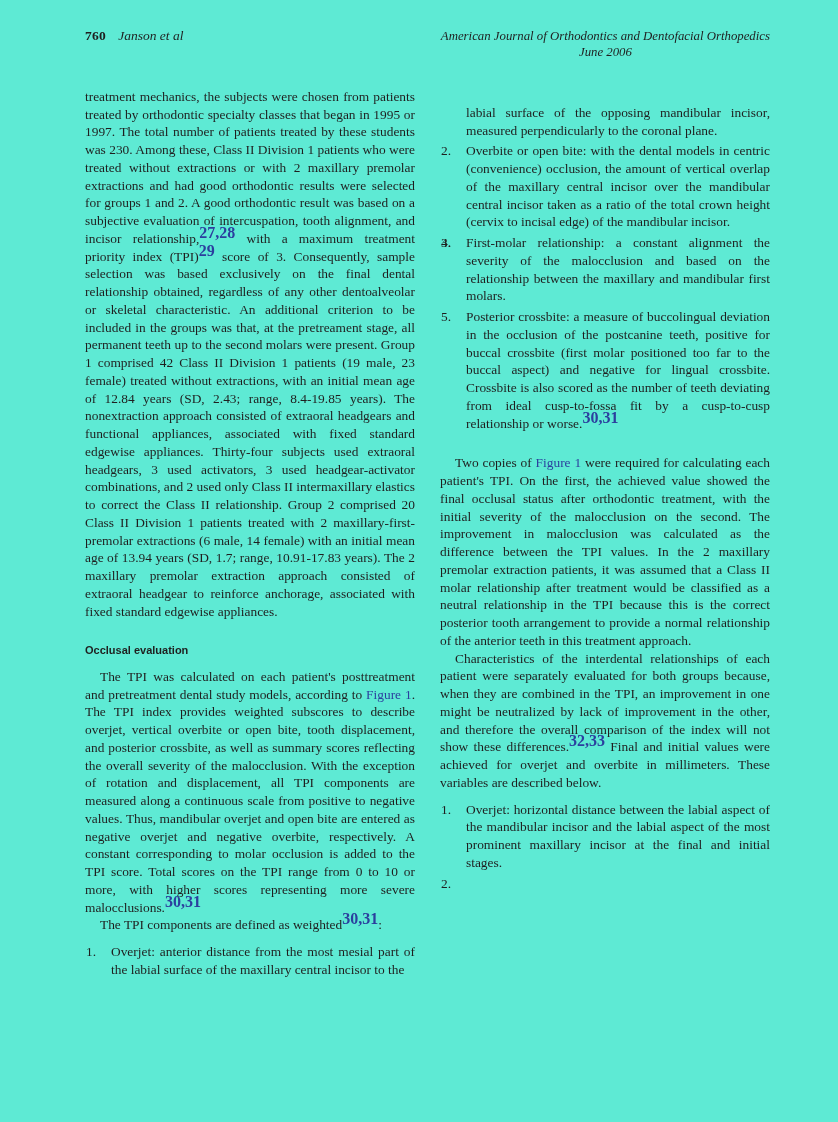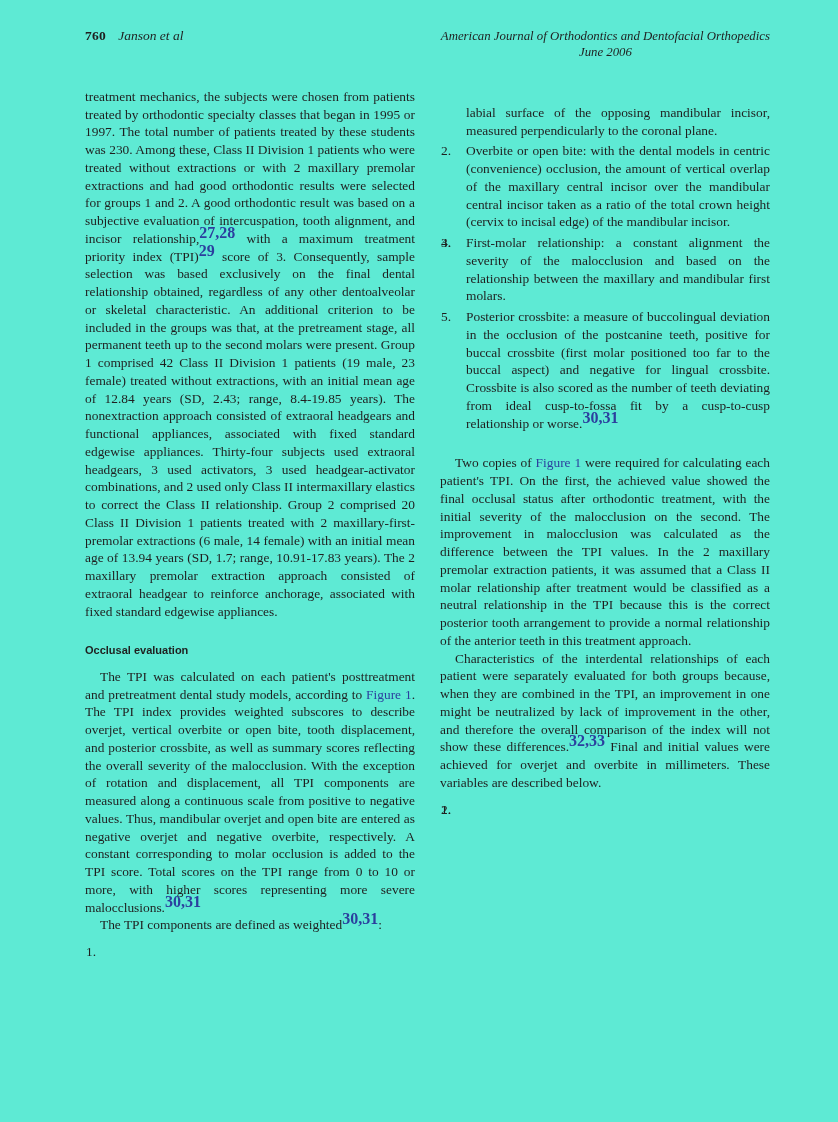--- a/index.html
+++ b/index.html
@@ -81,39 +81,39 @@
     <section class="col">
       <p class="para"><span>treatment mechanics, the subjects were chosen from patients treated by orthodontic specialty classes that began in 1995 or 1997. The total number of patients treated by these students was 230. Among these, Class II Division 1 patients who were treated without extractions or with 2 maxillary premolar extractions and had good orthodontic results were selected for groups 1 and 2. A good orthodontic result was based on a subjective evaluation of intercuspation, tooth alignment, and incisor relationship,</span><sup class="cite">27,28</sup><span> with a maximum treatment priority index (TPI)</span><sup class="cite">29</sup><span> score of 3. Consequently, sample selection was based exclusively on the final dental relationship obtained, regardless of any other dentoalveolar or skeletal characteristic. An additional criterion to be included in the groups was that, at the pretreament stage, all permanent teeth up to the second molars were present. Group 1 comprised 42 Class II Division 1 patients (19 male, 23 female) treated without extractions, with an initial mean age of 12.84 years (SD, 2.43; range, 8.4-19.85 years). The nonextraction approach consisted of extraoral headgears and functional appliances, associated with fixed standard edgewise appliances. Thirty-four subjects used extraoral headgears, 3 used activators, 3 used headgear-activator combinations, and 2 used only Class II intermaxillary elastics to correct the Class II relationship. Group 2 comprised 20 Class II Division 1 patients treated with 2 maxillary-first-premolar extractions (6 male, 14 female) with an initial mean age of 13.94 years (SD, 1.7; range, 10.91-17.83 years). The 2 maxillary premolar extraction approach consisted of extraoral headgear to reinforce anchorage, associated with fixed standard edgewise appliances.</span></p>
 
       <h3 class="subhead">Occlusal evaluation</h3>
 
       <p class="para indent"><span>The TPI was calculated on each patient's posttreatment and pretreatment dental study models, according to </span><span class="figlink">Figure 1</span><span>. The TPI index provides weighted subscores to describe overjet, vertical overbite or open bite, tooth displacement, and posterior crossbite, as well as summary scores reflecting the overall severity of the malocclusion. With the exception of rotation and displacement, all TPI components are measured along a continuous scale from positive to negative values. Thus, mandibular overjet and open bite are entered as negative overjet and negative overbite, respectively. A constant corresponding to molar occlusion is added to the TPI score. Total scores on the TPI range from 0 to 10 or more, with higher scores representing more severe malocclusions.</span><sup class="cite">30,31</sup></p>
 
       <p class="para indent"><span>The TPI components are defined as weighted</span><sup class="cite">30,31</sup><span>:</span></p>
 
       <div class="list">
-        <div class="li"><span class="num">1.</span></div>
+        <div class="li"><span class="num">1.</span><span>Overjet: anterior distance from the most mesial part of the labial surface of the maxillary central incisor to the</span></div>
       </div>
     </section>
 
     <section class="col">
       <div class="li cont"><span>labial surface of the opposing mandibular incisor, measured perpendicularly to the coronal plane.</span></div>
 
       <div class="li"><span class="num">2.</span><span>Overbite or open bite: with the dental models in centric (convenience) occlusion, the amount of vertical overlap of the maxillary central incisor over the mandibular central incisor taken as a ratio of the total crown height (cervix to incisal edge) of the mandibular incisor.</span></div>
 
       <div class="li"><span class="num">3.</span></div>
 
       <div class="li"><span class="num">4.</span><span>First-molar relationship: a constant alignment the severity of the malocclusion and based on the relationship between the maxillary and mandibular first molars.</span></div>
 
       <div class="li"><span class="num">5.</span><span>Posterior crossbite: a measure of buccolingual deviation in the occlusion of the postcanine teeth, positive for buccal crossbite (first molar positioned too far to the buccal aspect) and negative for lingual crossbite. Crossbite is also scored as the number of teeth deviating from ideal cusp-to-fossa fit by a cusp-to-cusp relationship or worse.</span><sup class="cite">30,31</sup></div>
 
       <p class="para indent gap"><span>Two copies of </span><span class="figlink">Figure 1</span><span> were required for calculating each patient's TPI. On the first, the achieved value showed the final occlusal status after orthodontic treatment, with the initial severity of the malocclusion on the second. The improvement in malocclusion was calculated as the difference between the TPI values. In the 2 maxillary premolar extraction patients, it was assumed that a Class II molar relationship after treatment would be classified as a neutral relationship in the TPI because this is the correct posterior tooth arrangement to provide a normal relationship of the anterior teeth in this treatment approach.</span></p>
 
       <p class="para indent"><span>Characteristics of the interdental relationships of each patient were separately evaluated for both groups because, when they are combined in the TPI, an improvement in one might be neutralized by lack of improvement in the other, and therefore the overall comparison of the index will not show these differences.</span><sup class="cite">32,33</sup><span> Final and initial values were achieved for overjet and overbite in millimeters. These variables are described below.</span></p>
 
       <div class="list">
-        <div class="li"><span class="num">1.</span></div>
+        <div class="li"><span class="num">1.</span><span>Overjet: horizontal distance between the labial aspect of the mandibular incisor and the labial aspect of the most prominent maxillary incisor at the final and initial stages.</span></div>
         <div class="li"><span class="num">2.</span></div>
       </div>
     </section>
 
   </main>
 </div>
 
 </body></html>

